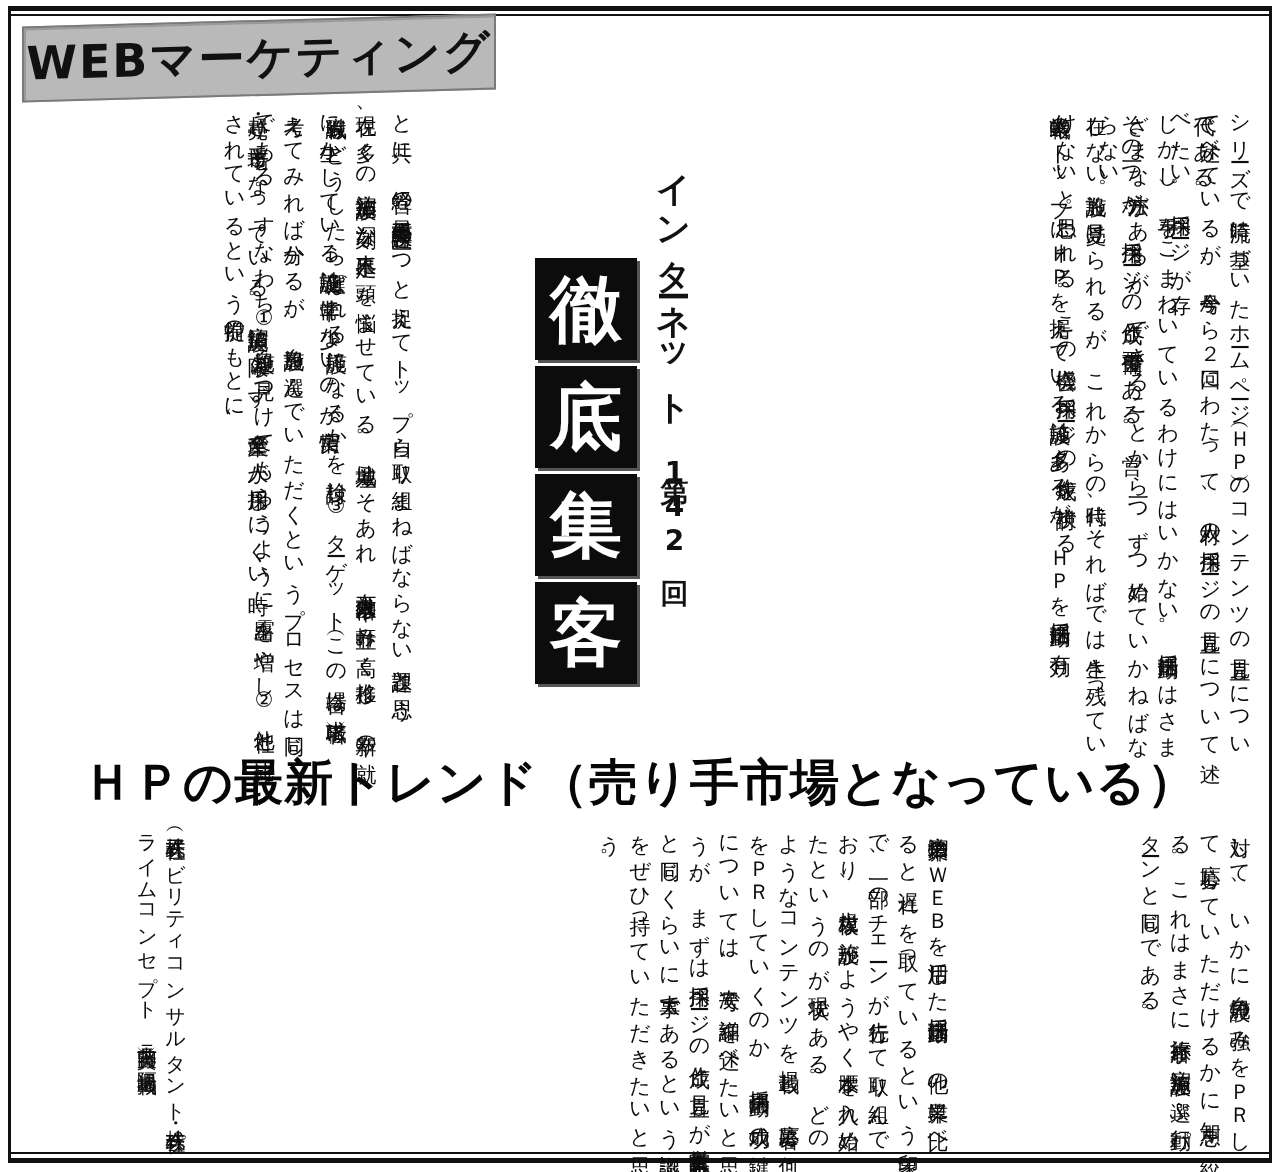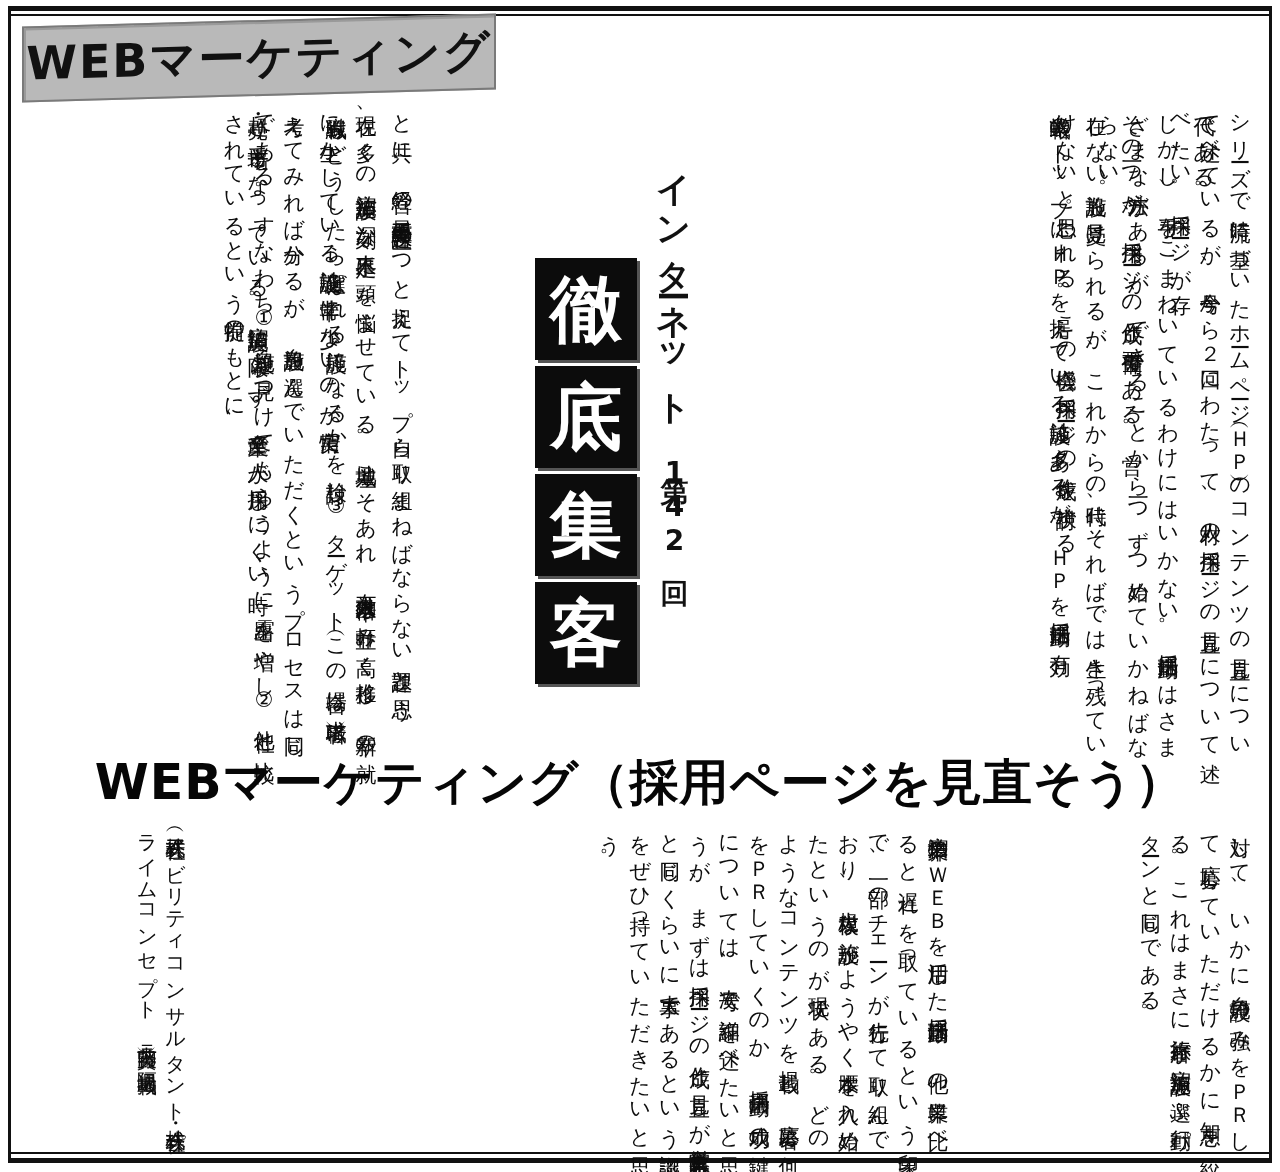--- a/index.html
+++ b/index.html
@@ -207,21 +207,21 @@
     <span class="num">第142回</span>
   </div>
 
   <div class="boxed-title">
     <div class="ch">徹</div>
     <div class="ch">底</div>
     <div class="ch">集</div>
     <div class="ch">客</div>
   </div>
 
-  <div class="main-headline">WEBマーケティング（採用ページを見直そう）</div>
+  <div class="main-headline">ＨＰの最新トレンド（売り手市場となっている）</div>
 
   <div class="lower-body">
     <div class="vtext col" style="width:300px;">対して、いかに自施設の強みをＰＲして応募していただけるかに知恵を絞る。これはまさに旅行者が宿泊施設を選ぶ行動パターンと同じである。</div>
     <div class="vtext col" style="width:760px;">宿泊業界のＷＥＢを活用した採用活動は、他の業界に比べると遅れを取っているという印象で、一部のチェーンが先行して取り組んでおり、大規模な施設がようやく本腰を入れ始めたというのが現状である。どのようなコンテンツを掲載し、応募者に何をＰＲしていくのか、採用活動の成功の鍵については、次号で詳細を述べたいと思うが、まずは採用ページの作成と見直しが営業集客戦略と同じくらいに大事であるという認識をぜひ持っていただきたいと思う。</div>
     <div class="vtext col credit" style="width:120px;">（株式会社アビリティコンサルタント・株式会社プライムコンセプト　内藤英賢）＝隔週掲載</div>
   </div>
 
 </div>
 
 </body></html>

